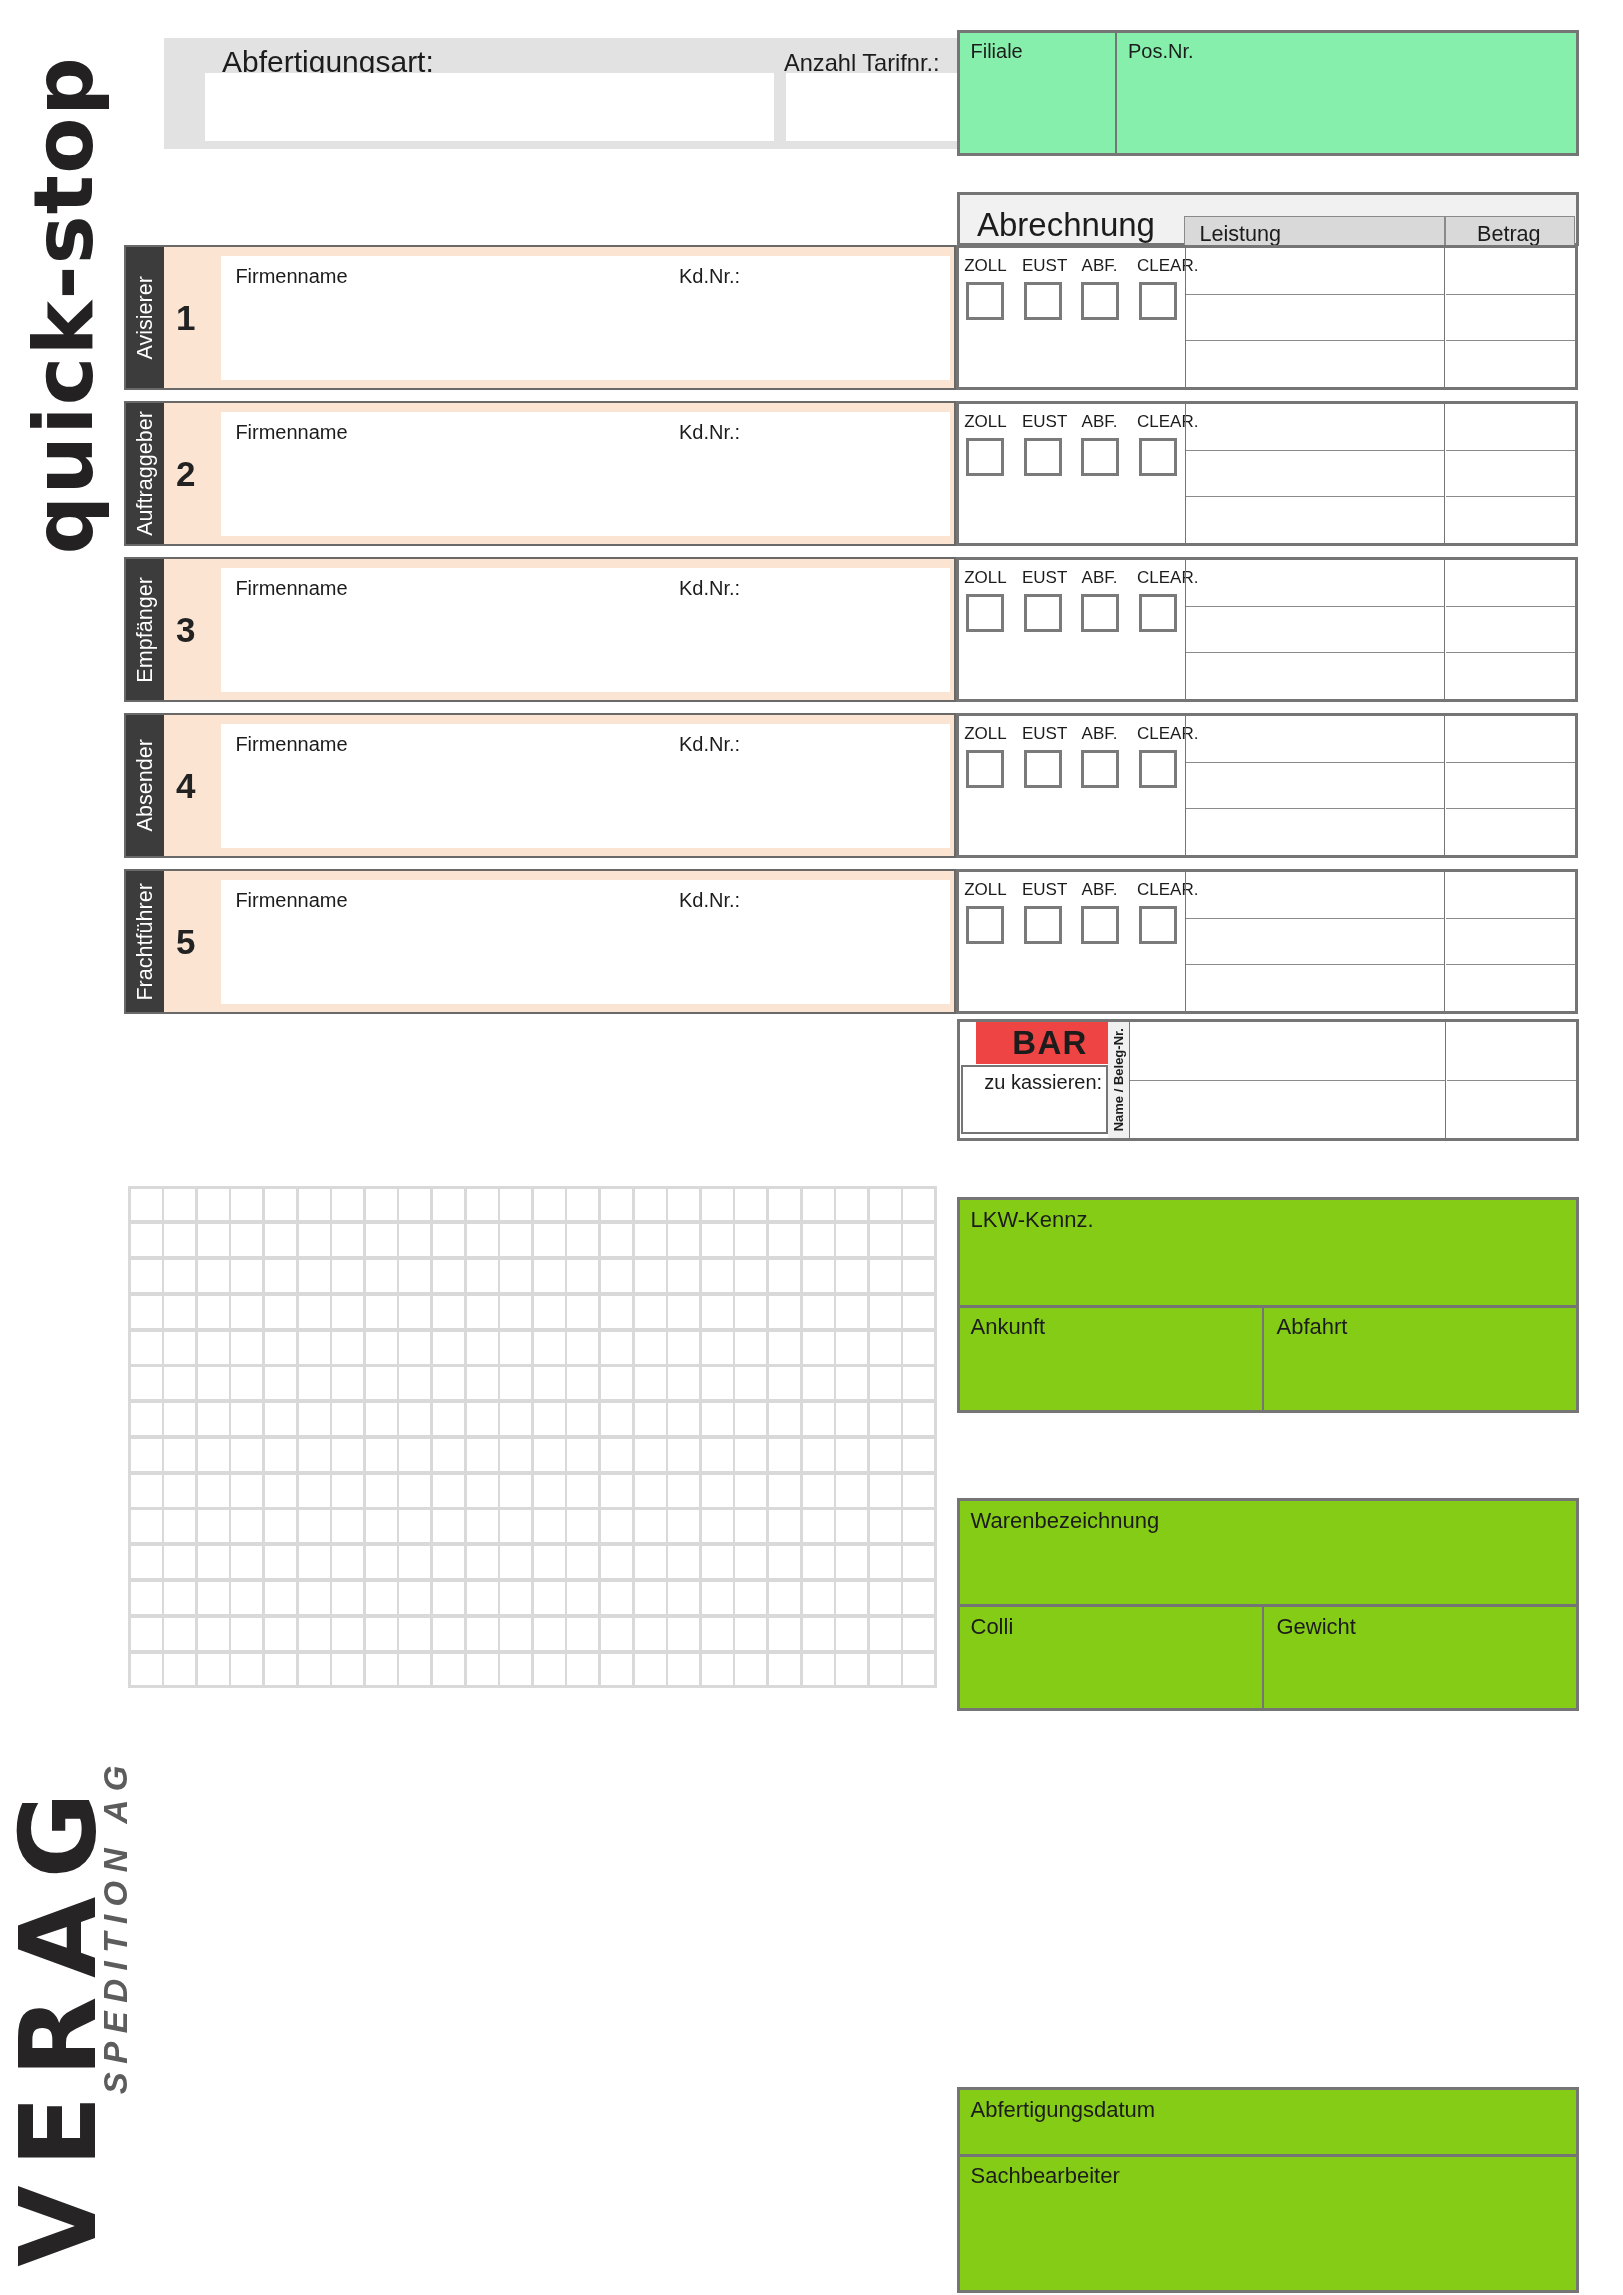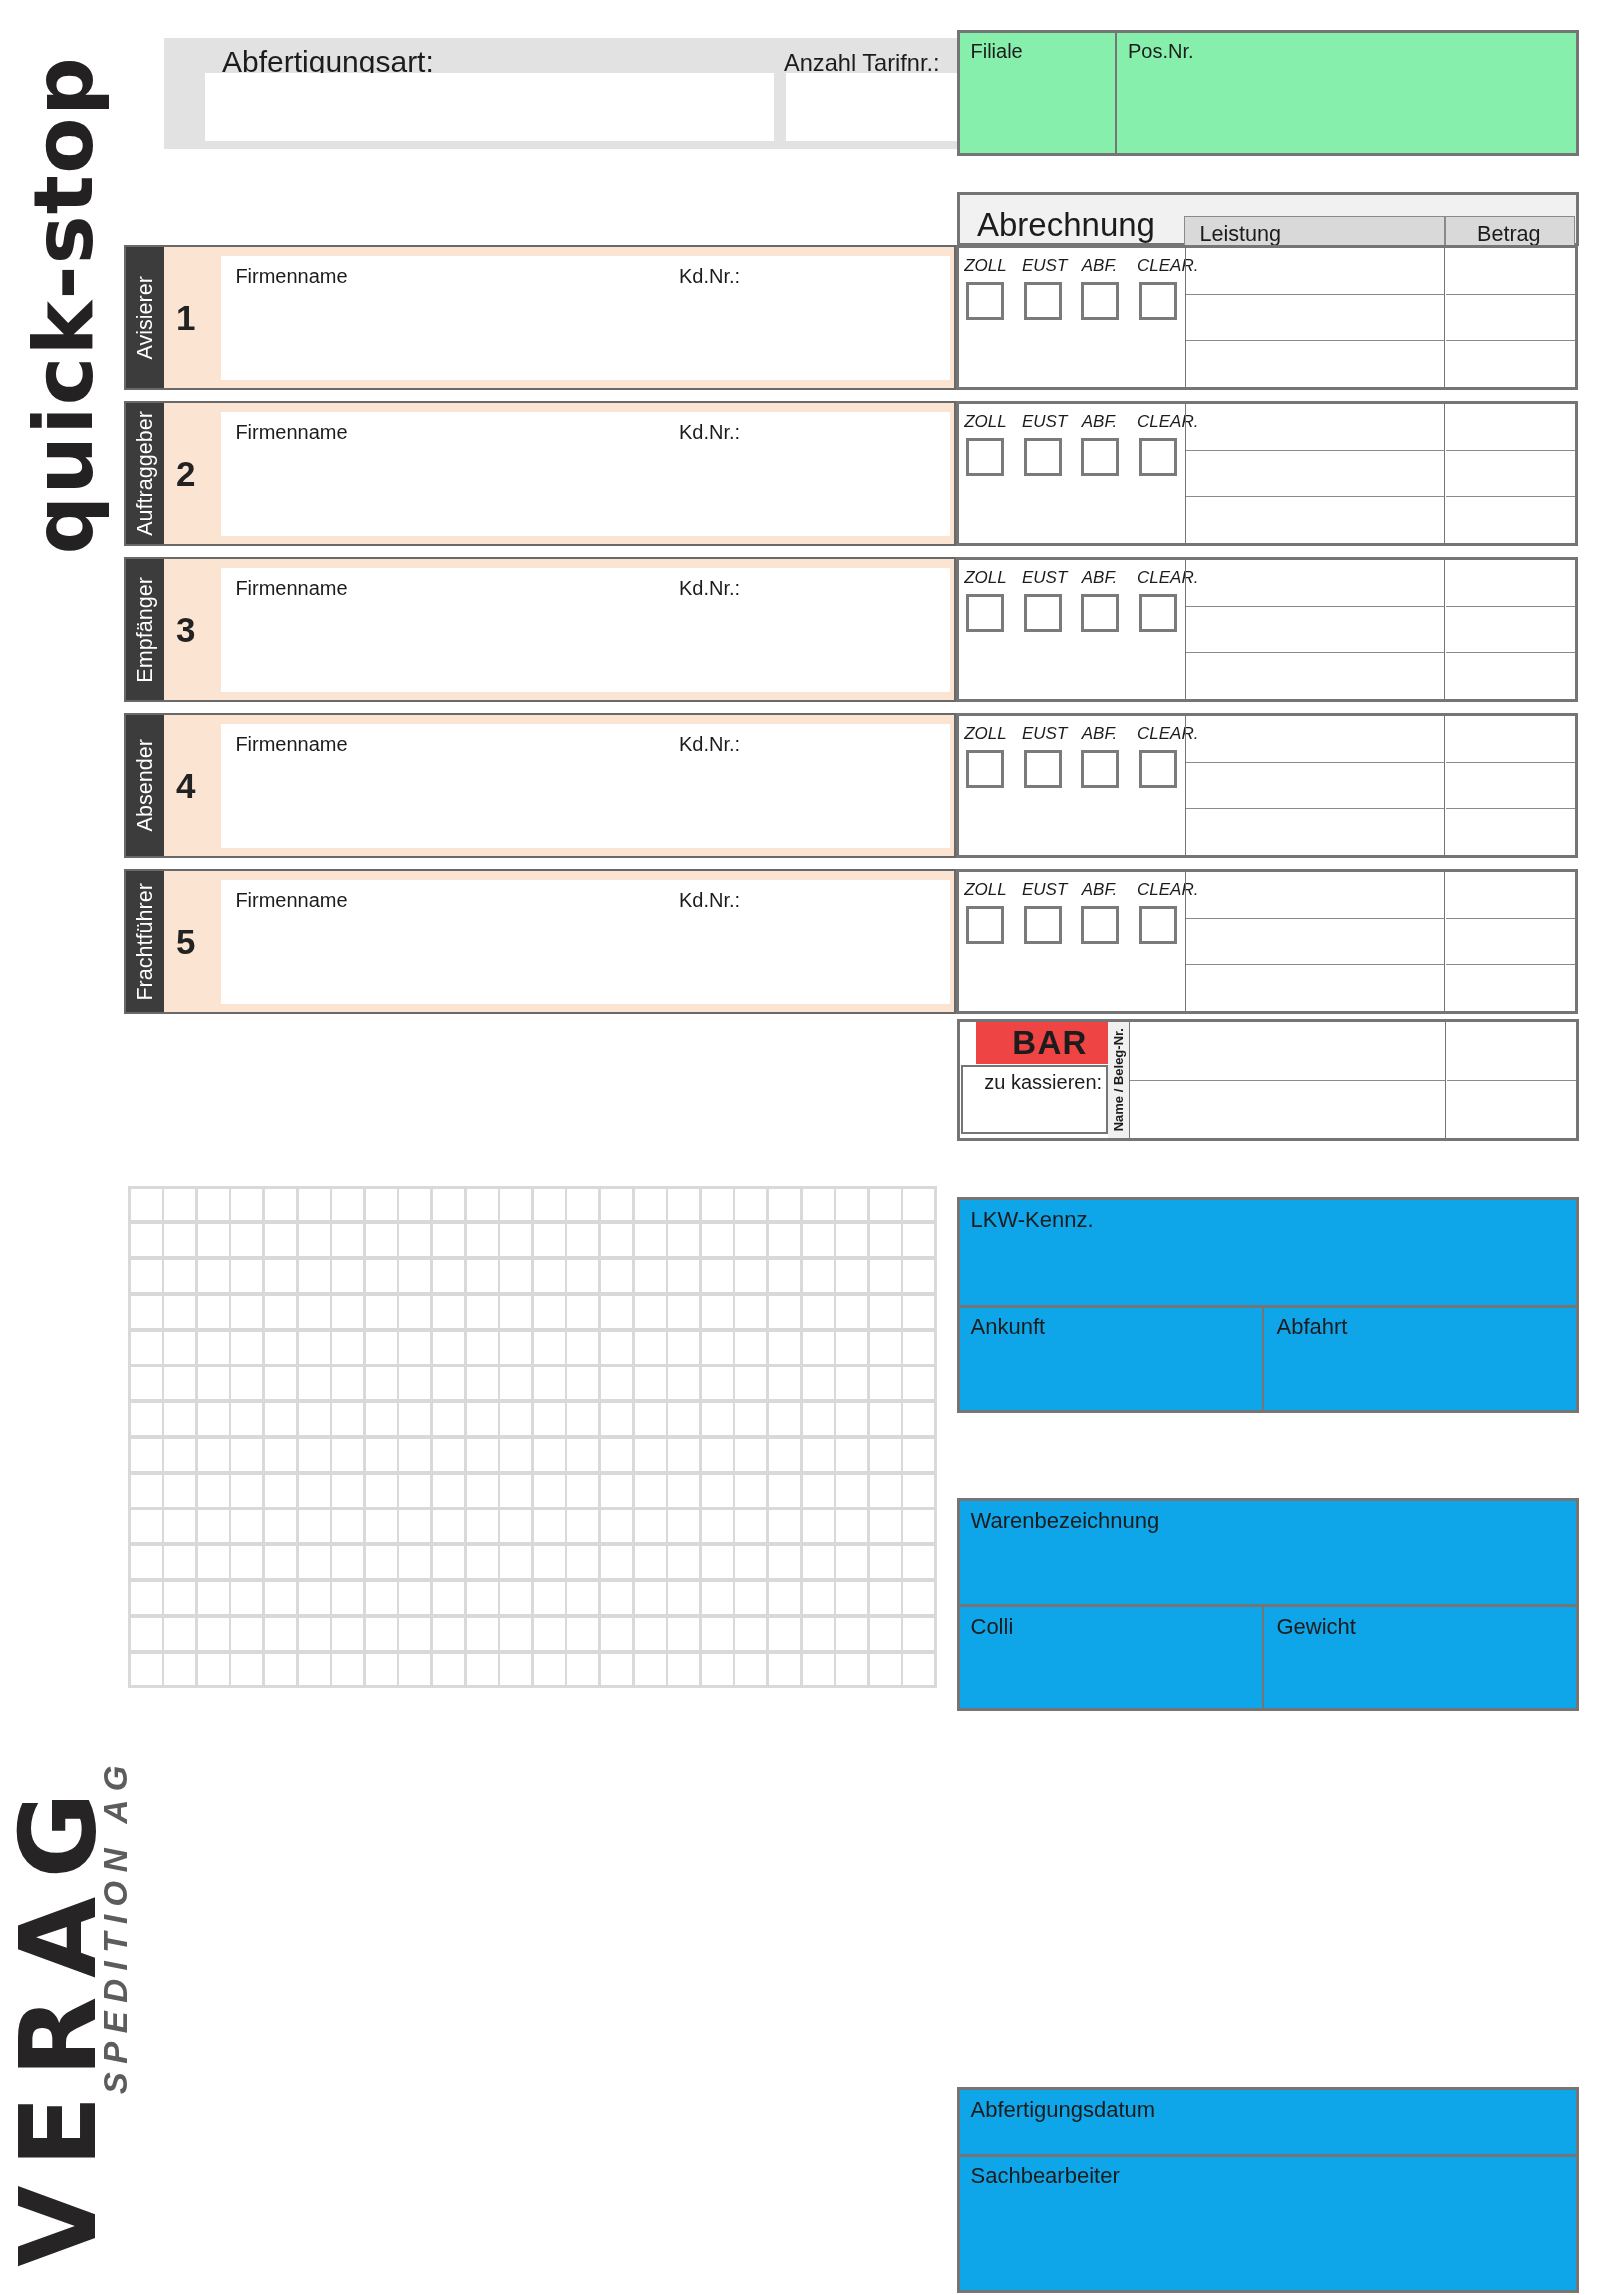--- a/index.html
+++ b/index.html
@@ -62,21 +62,21 @@
   .party-row { display: flex; margin-bottom: 11px; }
   .pleft { position: relative; width: 832px; height: 145px; background: #fce4d2; border: 2.6px solid #696969; }
   .strip { position: absolute; left: 0; top: 0; bottom: 0; width: 38px; background: #3d3c3c; display: flex; align-items: center; justify-content: center; }
   .strip span { color: #fff; font-size: 21.6px; }
   .pnum { position: absolute; left: 50px; top: 50%; transform: translateY(-50%); font-size: 35px; font-weight: bold; color: #222; }
   .wbox { position: absolute; left: 95px; right: 3.9px; top: 8.5px; bottom: 8.5px; background: #fff; }
   .wb-firmenname { position: absolute; left: 14.4px; top: 9.8px; font-size: 20px; }
   .wb-kdnr { position: absolute; left: 458px; top: 9.8px; font-size: 20px; }
 
   .pright { position: relative; width: 622px; height: 145px; border: 3.3px solid #757575; background: #fff; }
-  .cbcol { position: absolute; top: 0; width: 41px; text-align: center; font-style: italic; }
+  .cbcol { position: absolute; top: 0; width: 41px; text-align: center; }
   .cbcol .cbl { display: block; padding-top: 7.9px; font-size: 17px; white-space: nowrap; }
   .cbbox { margin: 6.5px auto 0; width: 38px; height: 38px; border: 3.3px solid #7a7a7a; background: #fff; }
   .lzone { position: absolute; left: 226px; top: 0; bottom: 0; width: 260px; border-left: 1.3px solid #757575; border-right: 1.3px solid #757575; display: flex; flex-direction: column; }
   .bzone { position: absolute; left: 487px; right: 0; top: 0; bottom: 0; display: flex; flex-direction: column; }
   .cell3 { flex: 1; border-bottom: 0.7px solid #8a8a8a; }
   .cell3:last-child { border-bottom: none; }
 
   
   .bar-block { left: 957px; top: 1019px; width: 622px; height: 122px; border: 3.3px solid #757575; background: #fff; }
   .bar-title { position: absolute; left: 16px; top: 0; width: 148px; height: 42px; background: #ef4444;
@@ -89,21 +89,21 @@
   .bar-b { position: absolute; left: 487px; right: 0; top: 0; bottom: 0; display: flex; flex-direction: column; }
   .cell2 { flex: 1; border-bottom: 0.7px solid #8a8a8a; }
   .cell2:last-child { border-bottom: none; }
 
   
   .anm-label { left: 133px; top: 1155px; font-size: 22px; margin-top: 40px; }
   .anm-grid { left: 128px; top: 1186px; width: 809px; height: 502px; display: grid; gap: 3.9px 2.6px; background: #d9d9d9; padding: 2.6px; }
   .gcell { background: #fff; }
 
   
-  .fieldbox { border: 3.3px solid #757575; background: #0ea5e9; text-decoration: underline; }
+  .fieldbox { border: 3.3px solid #757575; background: #84cc16; text-decoration: underline; }
   .fb-title { position: absolute; left: 10.5px; top: 6.5px; font-size: 22px; }
   .hdiv { position: absolute; left: 0; right: 0; height: 2.6px; background: #757575; }
   .halfL { position: absolute; left: 0; bottom: 0; width: 304px; border-right: 2px solid #757575; }
   .halfR { position: absolute; left: 306px; right: 0; bottom: 0; }
   .half-label { position: absolute; left: 10.5px; top: 6.5px; font-size: 22px; }
 
   .lkw-box { left: 957px; top: 1197px; width: 622px; height: 216px; }
   .lkw-box .hdiv { top: 105px; }
   .lkw-box .halfL, .lkw-box .halfR { top: 107px; }
 

